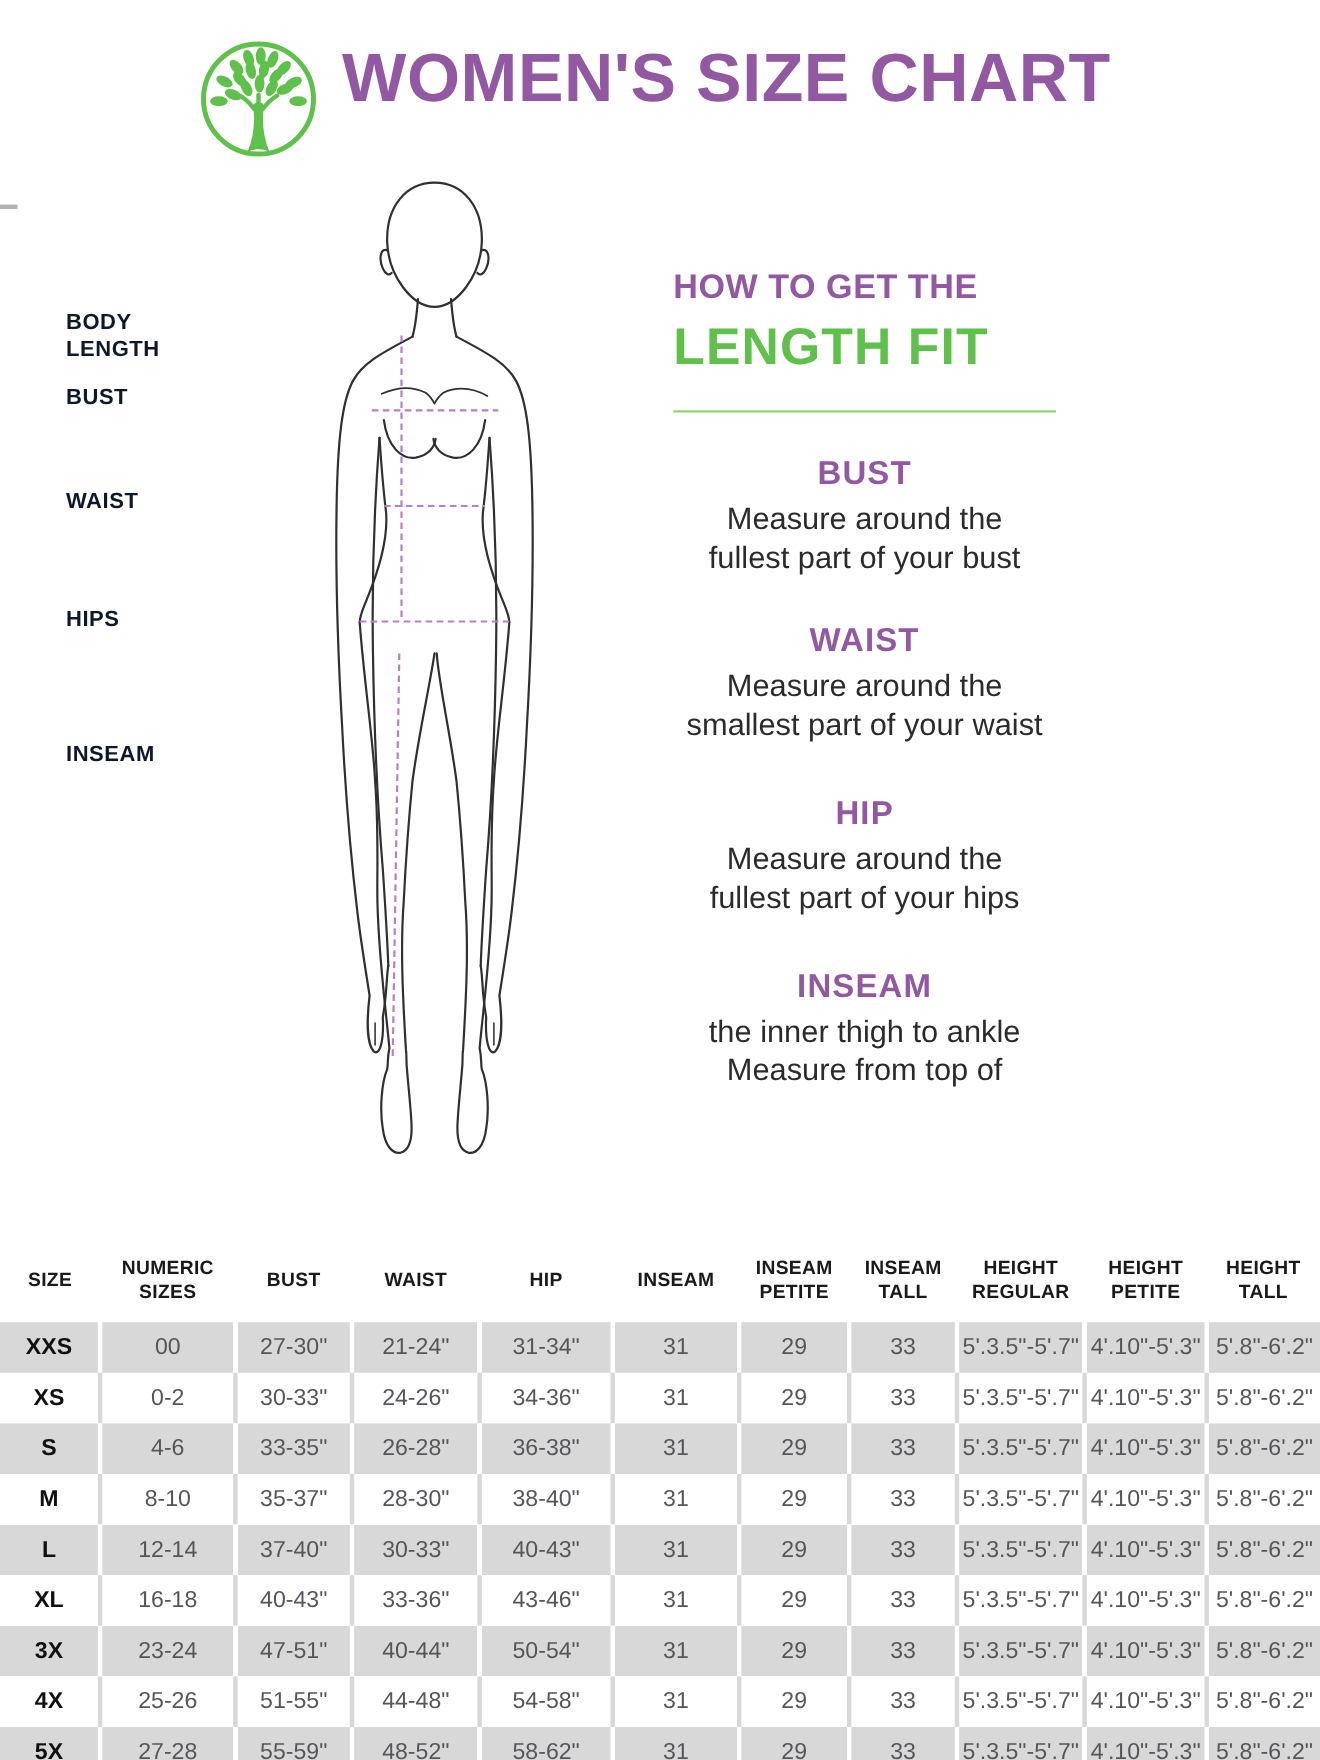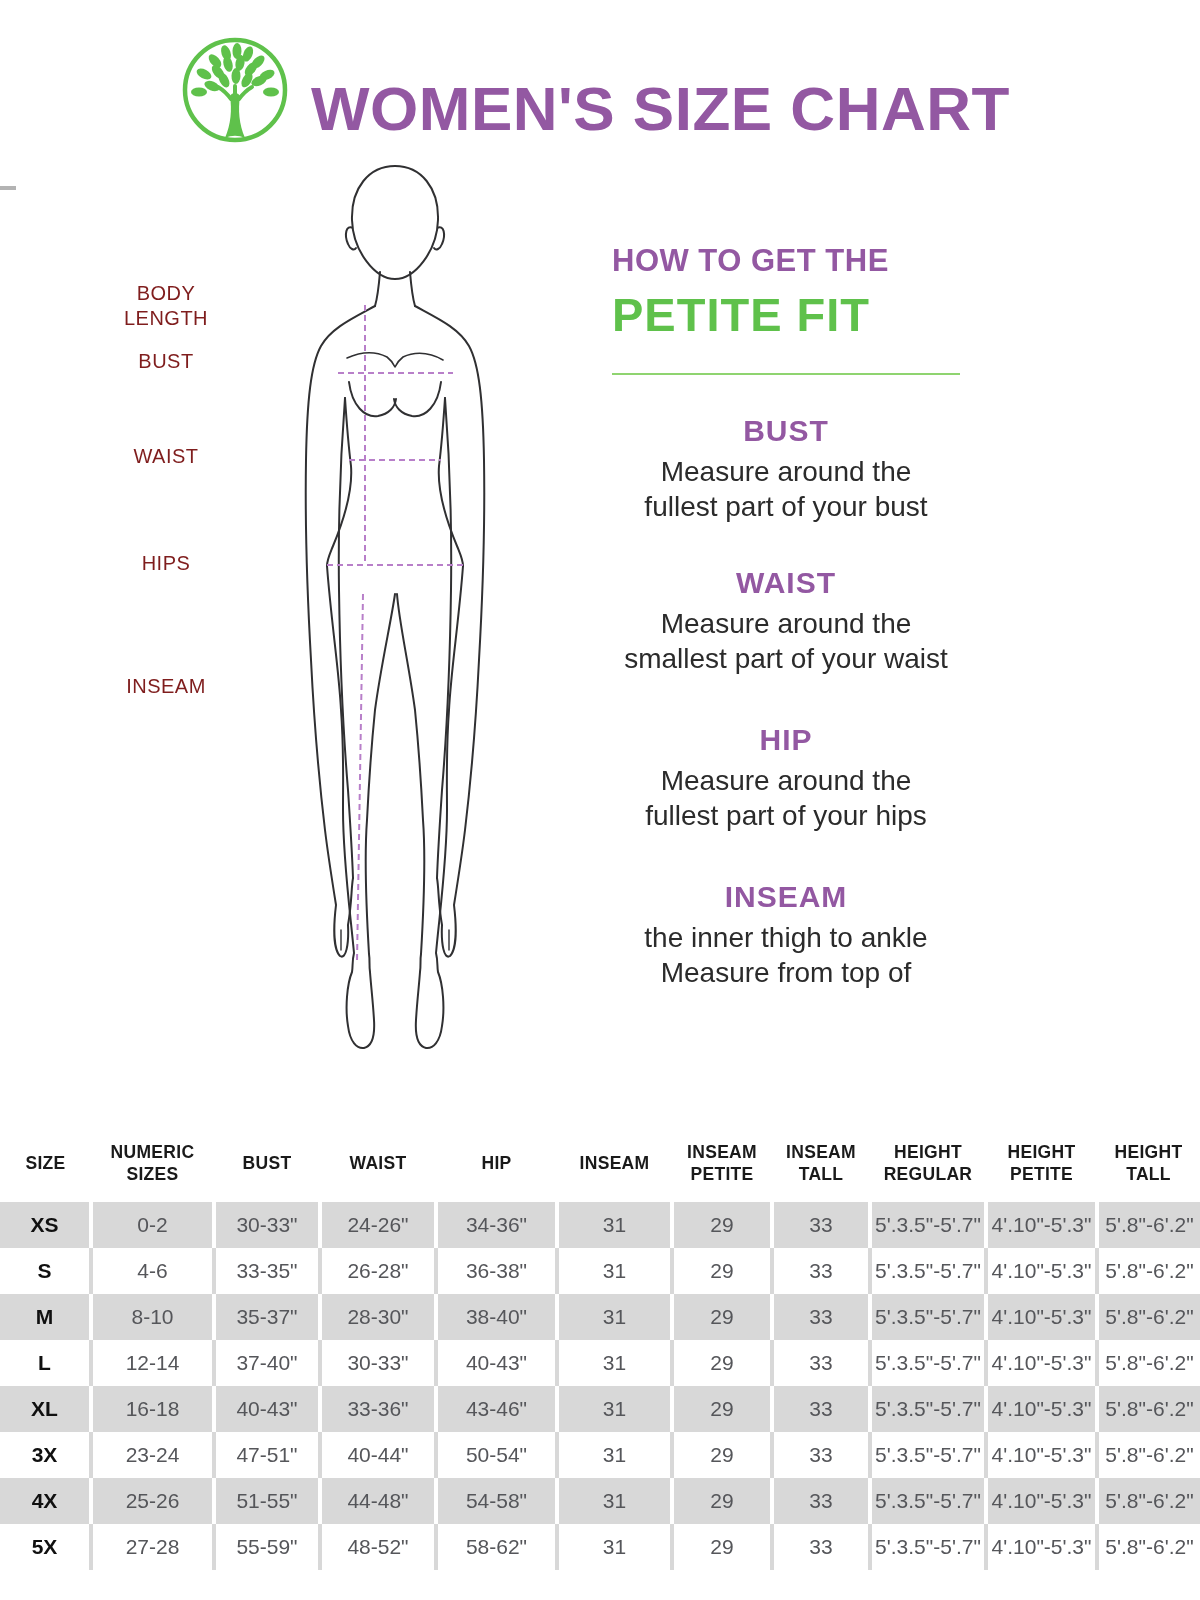--- a/index.html
+++ b/index.html
@@ -1,28 +1,28 @@
 <!DOCTYPE html>
 <html><head>
 <meta charset="utf-8">
 <style>
   html,body{margin:0;padding:0;background:#fff;}
   .page{position:relative;width:1200px;height:1600px;background:#fff;overflow:hidden;
         font-family:"Liberation Sans",sans-serif;}
 
   
-  .brand-header{position:absolute;left:181px;top:36px;display:flex;align-items:flex-end;gap:22px;}
+  .brand-header{position:absolute;left:181px;top:36px;display:flex;align-items:flex-start;gap:22px;}
   .logo{width:108px;height:108px;flex:0 0 auto;}
   .page-title{font-size:62px;font-weight:700;color:#9358a2;letter-spacing:.5px;white-space:nowrap;}
 
   .edge-tick{position:absolute;left:0;top:186px;width:16px;height:4px;background:#b3b3b3;}
 
   
-  .diagram-label{position:absolute;width:212px;left:60px;text-align:center;
-                 color:#7f1d1d;font-weight:400;font-size:20px;letter-spacing:.5px;line-height:25px;}
+  .diagram-label{position:absolute;width:212px;left:60px;text-align:left;
+                 color:#0f172a;font-weight:700;font-size:20px;letter-spacing:.5px;line-height:25px;}
   .lbl-bodylength{top:281px;}
   .lbl-bust{top:349px;}
   .lbl-waist{top:444px;}
   .lbl-hips{top:551px;}
   .lbl-inseam{top:674px;}
 
   .figure-wrap{position:absolute;left:283px;top:160px;width:210px;height:890px;}
 
   
   .howto{position:absolute;left:612px;top:0;width:348px;}
@@ -138,21 +138,21 @@
         <path d="M55,213 L170,213"></path>
         <path d="M66,300 L158,300"></path>
         <path d="M44,405 L181,405"></path>
         <path d="M80,434 L74,802"></path>
       </g>
     </svg>
   </div>
 
   <div class="howto">
     <div class="howto-title1">HOW TO GET THE</div>
-    <div class="howto-title2">PETITE FIT</div>
+    <div class="howto-title2">LENGTH FIT</div>
     <div class="howto-divider"></div>
 
     <div class="howto-section sec-0">
       <div class="howto-heading">BUST</div>
       <div class="howto-text">
         <div>Measure around the</div>
         <div>fullest part of your bust</div>
       </div>
     </div>
     <div class="howto-section sec-1">
@@ -208,20 +208,33 @@
           <th>HEIGHT
 REGULAR</th>
           <th>HEIGHT
 PETITE</th>
           <th>HEIGHT
 TALL</th>
         </tr>
     </thead>
     <tbody>
         <tr>
+          <td class="size-col">XXS</td>
+          <td>00</td>
+          <td>27-30"</td>
+          <td>21-24"</td>
+          <td>31-34"</td>
+          <td>31</td>
+          <td>29</td>
+          <td>33</td>
+          <td>5'.3.5"-5'.7"</td>
+          <td>4'.10"-5'.3"</td>
+          <td>5'.8"-6'.2"</td>
+        </tr>
+        <tr>
           <td class="size-col">XS</td>
           <td>0-2</td>
           <td>30-33"</td>
           <td>24-26"</td>
           <td>34-36"</td>
           <td>31</td>
           <td>29</td>
           <td>33</td>
           <td>5'.3.5"-5'.7"</td>
           <td>4'.10"-5'.3"</td>

